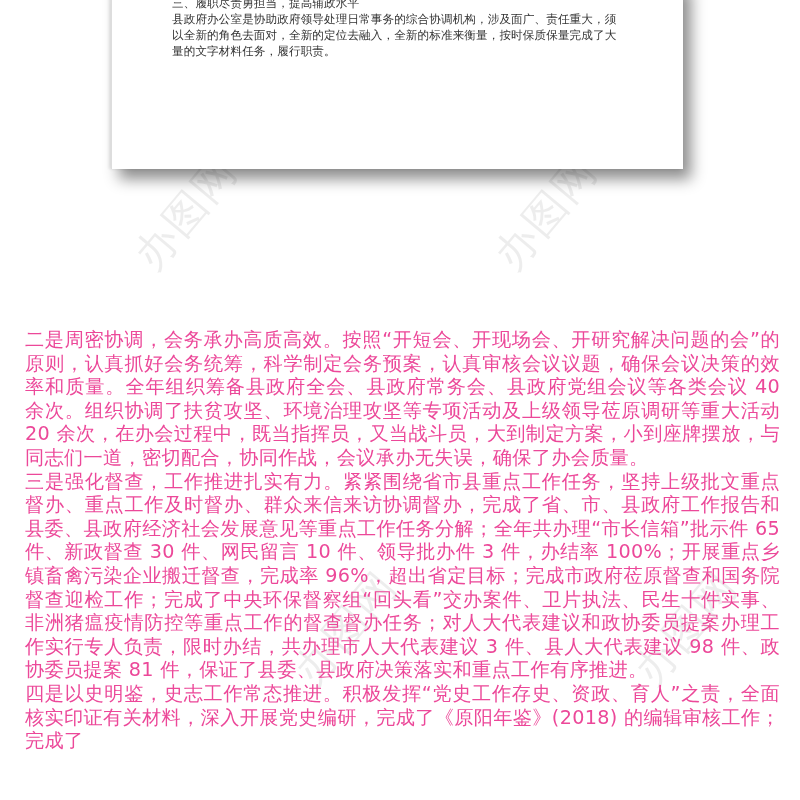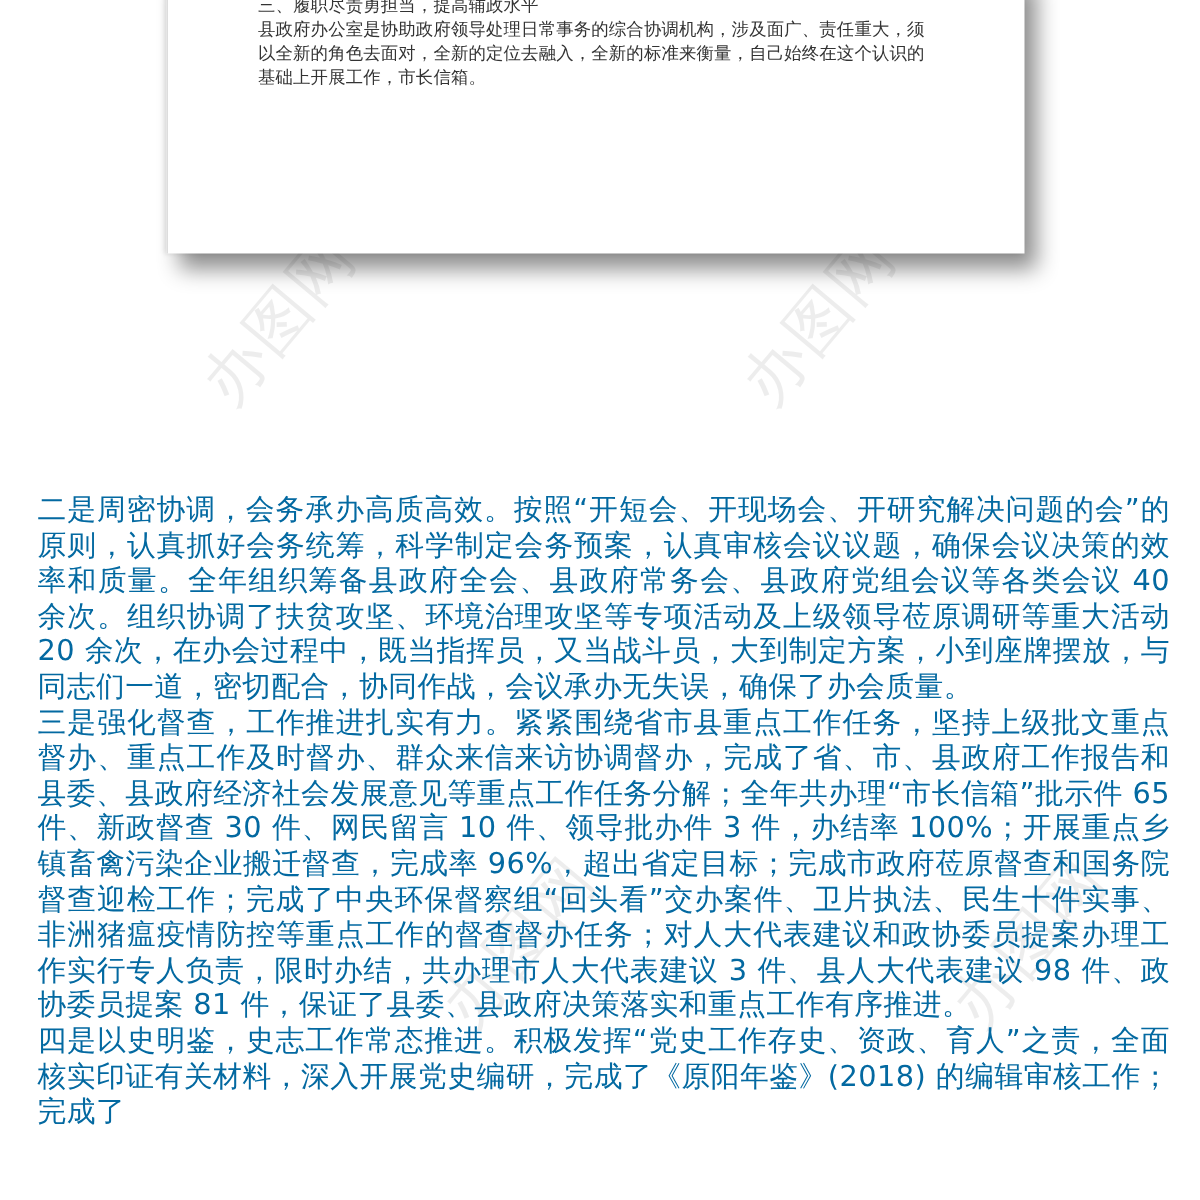--- a/index.html
+++ b/index.html
@@ -9,36 +9,36 @@
     position: absolute; left: 111px; top: -20px; width: 572px; height: 189px;
     background: #fff; border-left: 1px solid #ddd;
     box-shadow: 8px 10px 14px rgba(0,0,0,0.45), -2px 0 3px rgba(0,0,0,0.10);
     box-sizing: border-box; padding: 10px 0 0 60px;
   }
   .card p { margin: 0; font-size: 11.6px; line-height: 16px; width: 445px; letter-spacing: 0.1px; color: #333; }
   .card p.head { margin-top: 5px; }
   .body-text {
     position: absolute; left: 25px; top: 328px; width: 755px;
   }
-  .body-text p { margin: 0; font-size: 19.2px; line-height: 23.6px; color: #0369a1; letter-spacing: 0.3px; text-align: justify; }
+  .body-text p { margin: 0; font-size: 19.2px; line-height: 23.6px; color: #ec4899; letter-spacing: 0.3px; text-align: justify; }
   .watermark {
     position: absolute; font-size: 42px; color: rgba(0,0,0,0.07);
     transform: rotate(-50deg); white-space: nowrap; pointer-events: none; letter-spacing: 2px;
   }
 </style>
 </head>
 <body>
 
 <div class="watermark" style="left:120px; top:185px;">办图网</div>
 <div class="watermark" style="left:480px; top:185px;">办图网</div>
 <div class="watermark" style="left:280px; top:600px;">办图网</div>
 <div class="watermark" style="left:620px; top:600px;">办图网</div>
 
 <div class="card">
   <p class="head">三、履职尽责勇担当，提高辅政水平</p>
-  <p>县政府办公室是协助政府领导处理日常事务的综合协调机构，涉及面广、责任重大，须以全新的角色去面对，全新的定位去融入，全新的标准来衡量，自己始终在这个认识的基础上开展工作，市长信箱。</p>
+  <p>县政府办公室是协助政府领导处理日常事务的综合协调机构，涉及面广、责任重大，须以全新的角色去面对，全新的定位去融入，全新的标准来衡量，按时保质保量完成了大量的文字材料任务，履行职责。</p>
 </div>
 
 <div class="body-text">
   <p>二是周密协调，会务承办高质高效。按照“开短会、开现场会、开研究解决问题的会”的原则，认真抓好会务统筹，科学制定会务预案，认真审核会议议题，确保会议决策的效率和质量。全年组织筹备县政府全会、县政府常务会、县政府党组会议等各类会议 40 余次。组织协调了扶贫攻坚、环境治理攻坚等专项活动及上级领导莅原调研等重大活动 20 余次，在办会过程中，既当指挥员，又当战斗员，大到制定方案，小到座牌摆放，与同志们一道，密切配合，协同作战，会议承办无失误，确保了办会质量。</p>
   <p>三是强化督查，工作推进扎实有力。紧紧围绕省市县重点工作任务，坚持上级批文重点督办、重点工作及时督办、群众来信来访协调督办，完成了省、市、县政府工作报告和县委、县政府经济社会发展意见等重点工作任务分解；全年共办理“市长信箱”批示件 65 件、新政督查 30 件、网民留言 10 件、领导批办件 3 件，办结率 100%；开展重点乡镇畜禽污染企业搬迁督查，完成率 96%，超出省定目标；完成市政府莅原督查和国务院督查迎检工作；完成了中央环保督察组“回头看”交办案件、卫片执法、民生十件实事、非洲猪瘟疫情防控等重点工作的督查督办任务；对人大代表建议和政协委员提案办理工作实行专人负责，限时办结，共办理市人大代表建议 3 件、县人大代表建议 98 件、政协委员提案 81 件，保证了县委、县政府决策落实和重点工作有序推进。</p>
   <p>四是以史明鉴，史志工作常态推进。积极发挥“党史工作存史、资政、育人”之责，全面核实印证有关材料，深入开展党史编研，完成了《原阳年鉴》(2018) 的编辑审核工作；完成了</p>
 </div>
 
 </body></html>

